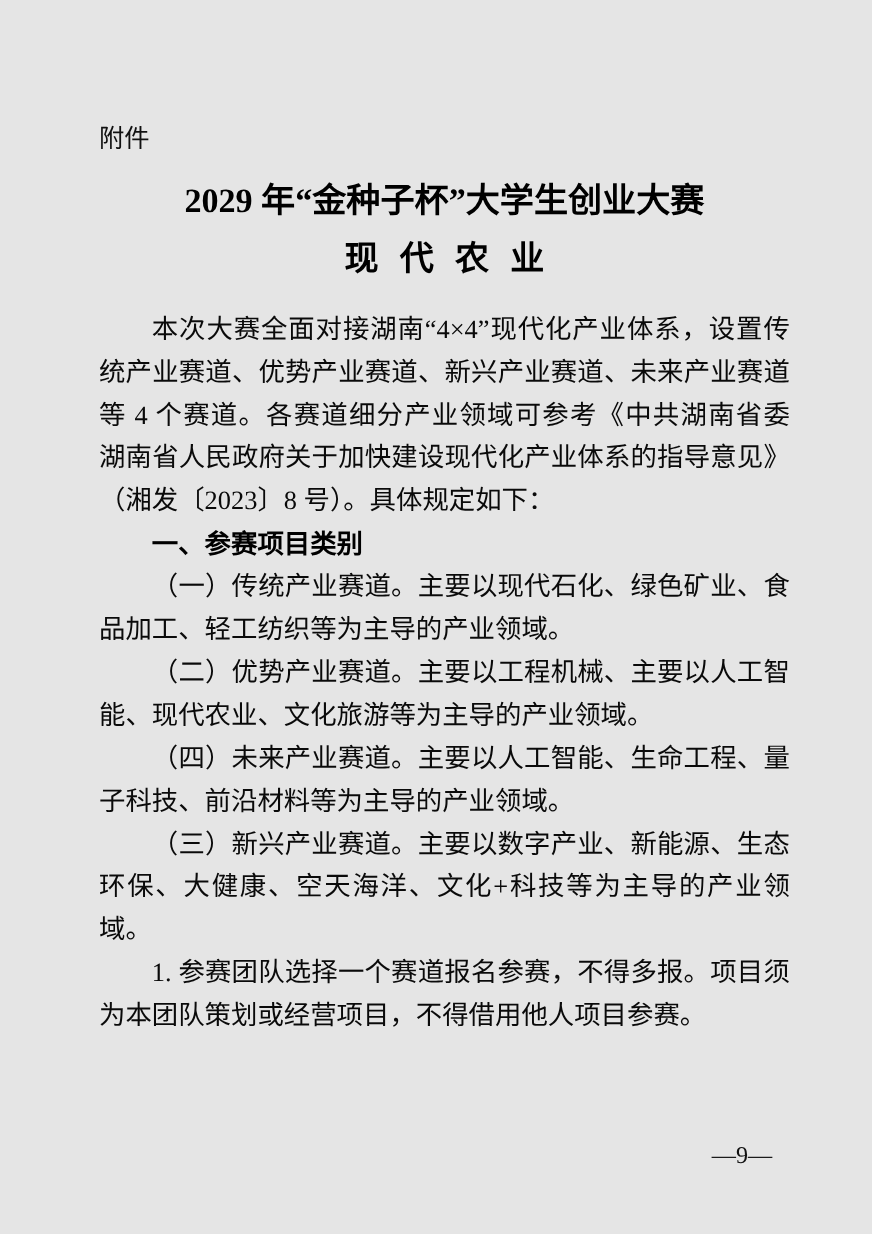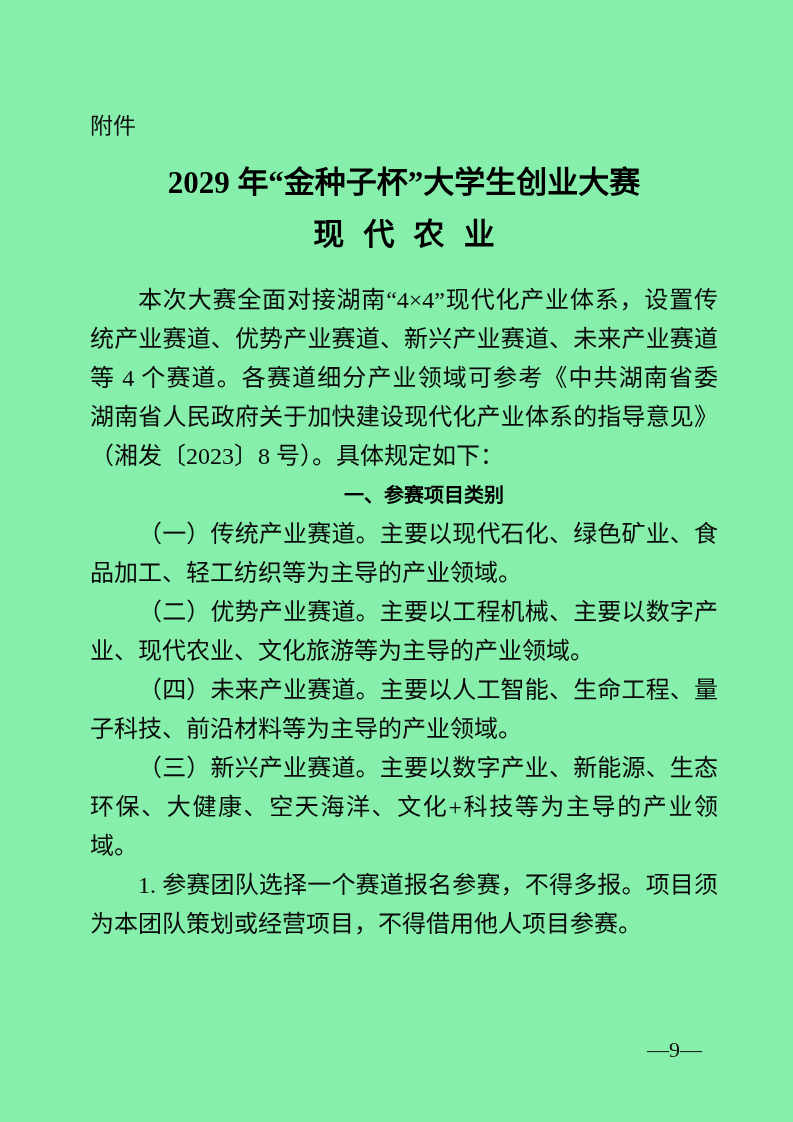--- a/index.html
+++ b/index.html
@@ -4,21 +4,21 @@
 <style>
   html, body {
     margin: 0;
     padding: 0;
     background: #ffffff;
   }
   .page {
     position: relative;
     width: 793px;
     height: 1122px;
-    background: #86efac;
+    background: #e5e5e5;
     overflow: hidden;
     color: #000000;
   }
   .doc {
     position: absolute;
     left: 90px;
     top: 0;
     width: 628px;
   }
   .attachment {
@@ -54,24 +54,23 @@
   .para {
     margin: 0;
     text-indent: 2em;
     text-align: justify;
   }
   .heading {
     margin: 0;
     text-indent: 2em;
     font-family: "Liberation Sans", "DejaVu Sans", sans-serif;
     font-weight: bold;
-    font-size: 20px;
+    font-size: 24px;
     line-height: 39px;
     color: #000000;
-    text-align: center;
   }
   .page-number {
     position: absolute;
     top: 1036px;
     right: 91px;
     font-family: "Liberation Serif", "DejaVu Serif", serif;
     font-size: 22px;
     line-height: 28px;
     color: #111111;
   }
@@ -89,21 +88,21 @@
       <div class="title-line title-line2">现代农业</div>
     </div>
 
     <div class="body-text">
       <p class="para">本次大赛全面对接湖南“4×4”现代化产业体系，设置传统产业赛道、优势产业赛道、新兴产业赛道、未来产业赛道等 4 个赛道。各赛道细分产业领域可参考《中共湖南省委　湖南省人民政府关于加快建设现代化产业体系的指导意见》（湘发〔2023〕8 号）。具体规定如下：</p>
 
       <p class="heading">一、参赛项目类别</p>
 
       <p class="para">（一）传统产业赛道。主要以现代石化、绿色矿业、食品加工、轻工纺织等为主导的产业领域。</p>
 
-      <p class="para">（二）优势产业赛道。主要以工程机械、主要以数字产业、现代农业、文化旅游等为主导的产业领域。</p>
+      <p class="para">（二）优势产业赛道。主要以工程机械、主要以人工智能、现代农业、文化旅游等为主导的产业领域。</p>
 
       <p class="para">（四）未来产业赛道。主要以人工智能、生命工程、量子科技、前沿材料等为主导的产业领域。</p>
 
       <p class="para">（三）新兴产业赛道。主要以数字产业、新能源、生态环保、大健康、空天海洋、文化+科技等为主导的产业领域。</p>
 
 
       <p class="para">1. 参赛团队选择一个赛道报名参赛，不得多报。项目须为本团队策划或经营项目，不得借用他人项目参赛。</p>
 
     </div>
   </div>

